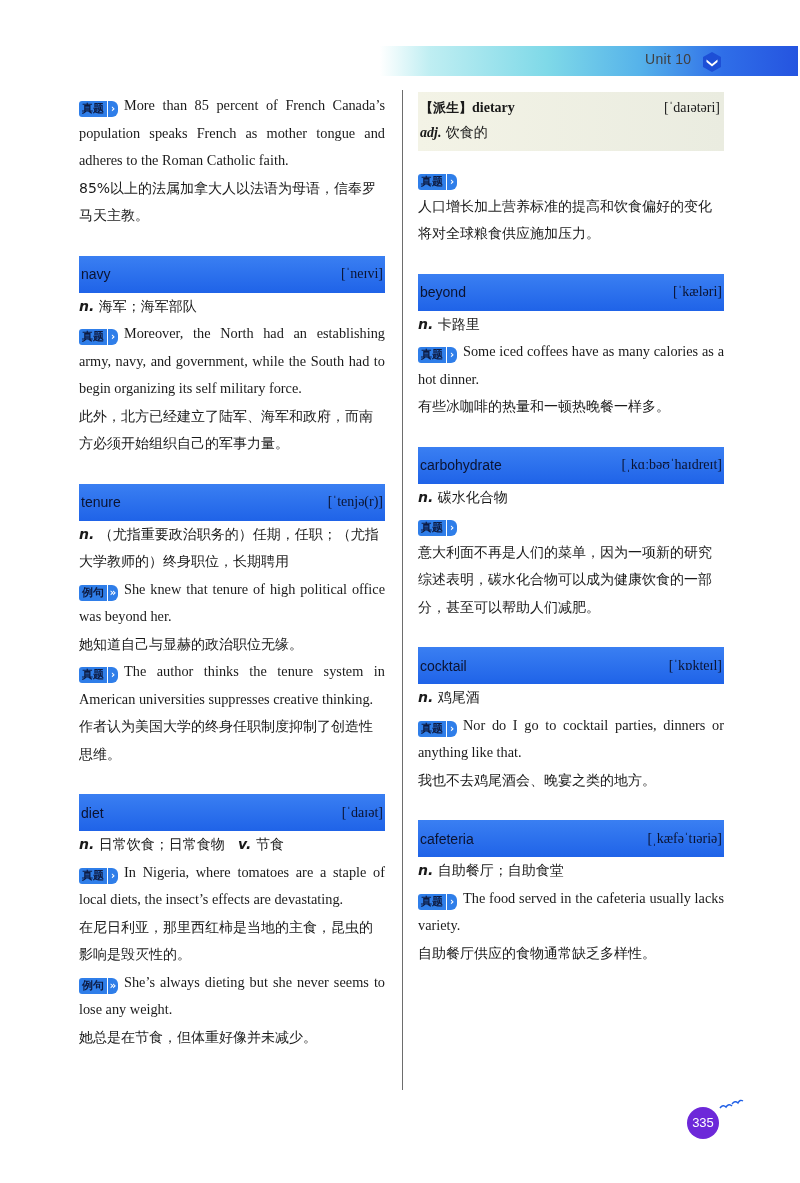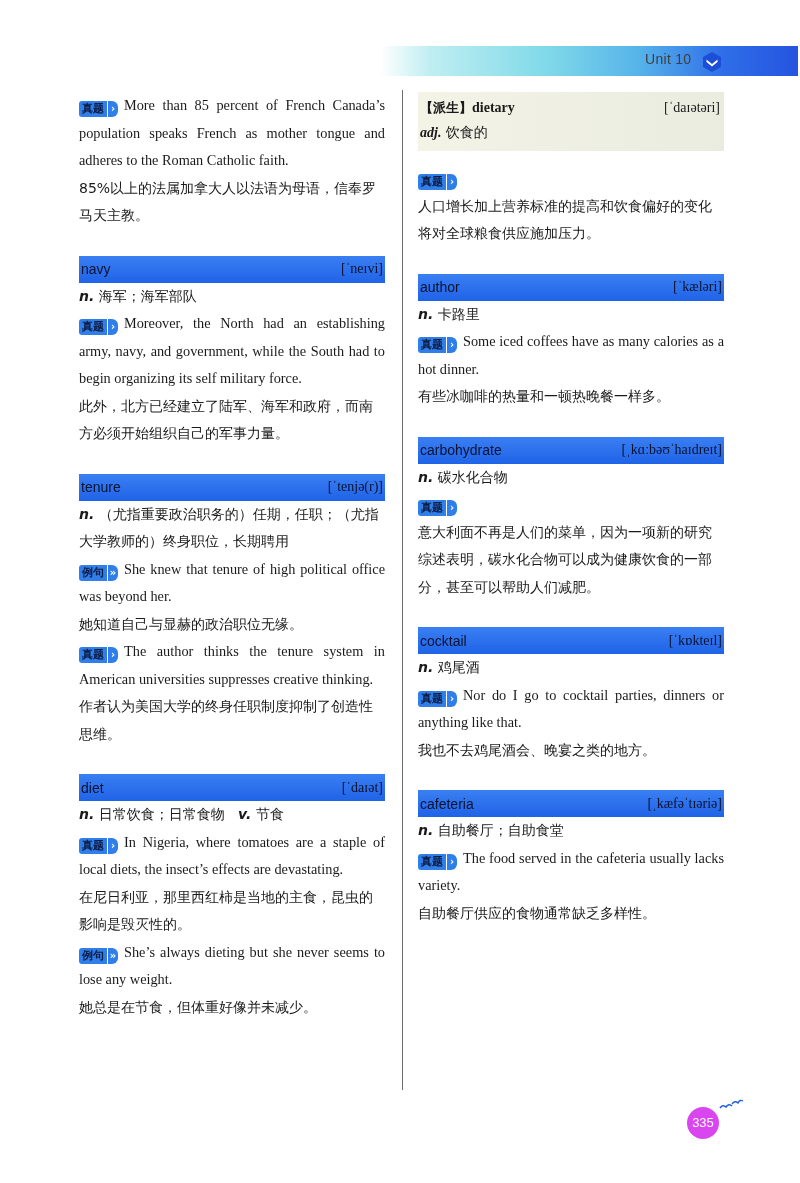--- a/index.html
+++ b/index.html
@@ -18,21 +18,21 @@
   .unit-icon {
     position:absolute; left:701px; top:51px; width:22px; height:22px;
   }
   .col { position:absolute; top:92px; width:306px; }
   .col-left { left:79px; }
   .col-right { left:418px; }
   .divider { position:absolute; left:402px; top:90px; width:1px; height:1000px; background:#6d6d6d; }
 
   .entry { position:relative; }
   .word-bar {
-    height:27px; background:linear-gradient(to bottom,#3a7ff2,#1f63e8);
+    height:37px; background:linear-gradient(to bottom,#3a7ff2,#1f63e8);
     display:flex; align-items:center; justify-content:space-between; padding:0 2px;
   }
   .word-bar .word { font-family:"Liberation Sans","DejaVu Sans",sans-serif; font-size:14px; color:#0b1330; }
   .word-bar .phon { font-family:"Liberation Serif",serif; font-size:14px; color:#0b1330; }
   .p { font-size:14.3px; line-height:27.5px; text-align:justify; margin:0; }
   .p.zh { font-family:"DejaVu Sans",sans-serif; font-size:14px; line-height:27.5px; text-align:left; }
   .pos { font-weight:bold; font-style:italic; }
   .badge {
     display:inline-flex; align-items:center; height:16px; vertical-align:-2px; margin-right:6px;
   }
@@ -45,21 +45,21 @@
     font-size:10px; line-height:16px; text-align:center; font-family:"DejaVu Sans",sans-serif; font-weight:bold;
   }
   .derived {
     background:linear-gradient(to right,#f3f3e6,#eaece0); padding:4px 4px 6px 2px; margin-bottom:14px;
   }
   .derived .row1 { display:flex; justify-content:space-between; font-size:14px; line-height:24px; }
   .derived .bracket { font-family:Liberation Sans, sans-serif; font-weight:bold; font-size:13px; }
   .derived .dw { font-weight:bold; }
   .page-num {
     position:absolute; left:687px; top:1107px; width:32px; height:32px; border-radius:50%;
-    background:#d946ef; color:#fff; font-family:"Liberation Sans",sans-serif; font-size:13px;
+    background:#6d28d9; color:#fff; font-family:"Liberation Sans",sans-serif; font-size:13px;
     text-align:center; line-height:32px;
   }
   .birds { position:absolute; left:718px; top:1098px; width:26px; height:16px; }
   .gap-l { height:26px; }
 </style>
 </head>
 <body>
 
 <div class="header-band"></div>
 <div class="unit-label">Unit 10</div>
@@ -165,21 +165,21 @@
           <span class="b-arrow">›</span>
         </span>
     </p>
     <p class="p zh">人口增长加上营养标准的提高和饮食偏好的变化将对全球粮食供应施加压力。</p>
   </div>
 
   <div class="gap-l"></div>
 
   <div class="entry">
     <div class="word-bar">
-      <span class="word">author</span>
+      <span class="word">beyond</span>
       <span class="phon">[ˈkæləri]</span>
     </div>
     <p class="p zh"><span class="pos">n.</span> <span>卡路里</span></p>
     <p class="p">
       <span class="badge">
           <span class="b-label">真题</span>
           <span class="b-arrow">›</span>
         </span><span>Some iced coffees have as many calories as a hot dinner.</span>
     </p>
     <p class="p zh">有些冰咖啡的热量和一顿热晚餐一样多。</p>

